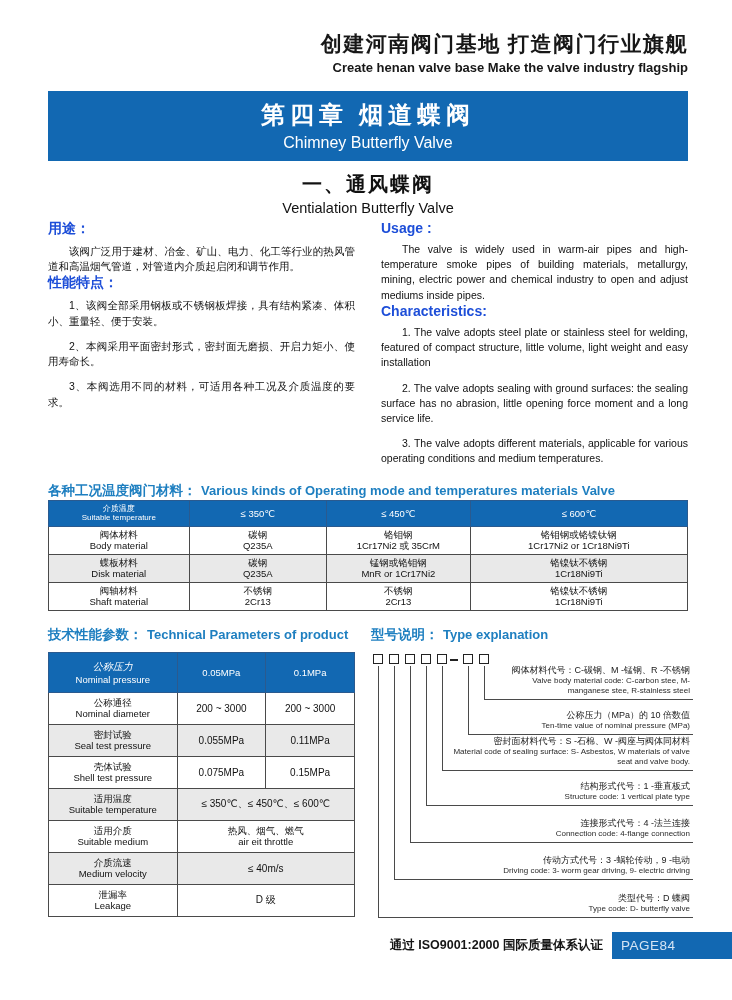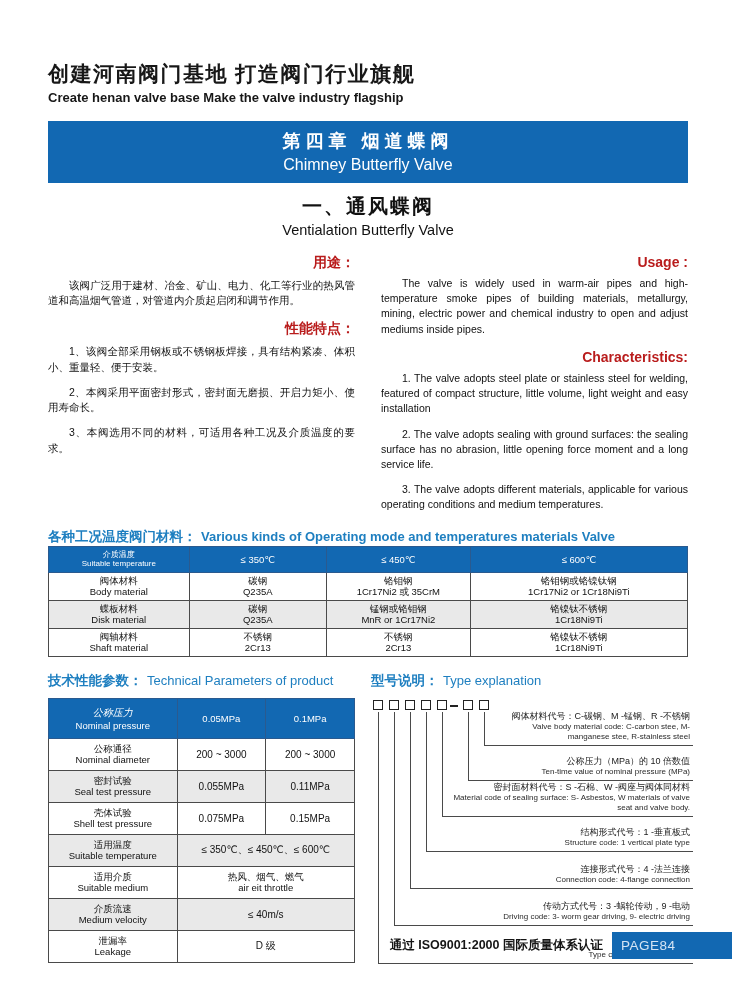--- a/index.html
+++ b/index.html
@@ -4,37 +4,37 @@
 <style>
   * { margin:0; padding:0; box-sizing:border-box; }
   html,body { background:#ffffff; }
   body {
     width:732px; height:1000px; position:relative; overflow:hidden;
     font-family:"Liberation Sans","DejaVu Sans",sans-serif; color:#111;
   }
   .content { margin:0 44px 0 48px; }
 
   
-  .top-header { padding-top:60px; }
+  .top-header { padding-top:30px; text-align:right; }
   .hdr-cn { font-size:21px; font-weight:bold; color:#171717; letter-spacing:1.5px; }
   .hdr-en { font-size:13px; font-weight:bold; color:#171717; margin-top:2px; }
 
   
   .banner { margin-top:16px; background:#1268b2; color:#fff; text-align:center; padding:8px 0 9px; }
-  .banner-cn { font-size:18px; font-weight:bold; letter-spacing:5px; }
+  .banner-cn { font-size:24px; font-weight:bold; letter-spacing:5px;font-family:Liberation Serif, serif; }
   .banner-en { font-size:16px; margin-top:3px; }
 
   
   .section-title { text-align:center; margin-top:10px; }
   .sec-cn { font-size:20px; font-weight:bold; letter-spacing:2px; }
   .sec-en { font-size:14.5px; margin-top:2px; }
 
   
   .two-col { display:grid; grid-template-columns:1fr 1fr; column-gap:26px; margin-top:4px; }
-  .col-heading { color:#b91c1c; font-weight:bold; font-size:14px; margin:12px 0 6px;text-align:right; }
+  .col-heading { color:#1d4ed8; font-weight:bold; font-size:14px; margin:0 0 6px; }
   .para { font-size:10.5px; line-height:1.45; text-align:justify; text-indent:2em; color:#101010; }
   .para + .para { margin-top:10px; }
 
   
   .mat-heading { margin:14px 0 0; }
   .mat-heading-cn { color:#1e7fc0; font-weight:bold; font-size:13.5px; }
   .mat-heading-en { color:#1e7fc0; font-weight:bold; font-size:13px; }
   table { border-collapse:collapse; width:100%; }
   td { border:1px solid #4a4a4a; text-align:center; vertical-align:middle; padding:1px 2px; }
   .mat-table td { height:28px; }
@@ -42,21 +42,21 @@
   .th-sub { font-size:8px; line-height:1.15; }
   .th-col { font-size:9.5px; }
   .cell-cn { font-size:9.5px; line-height:1.2; }
   .cell-en { font-size:9.5px; line-height:1.2; }
   .alt { background:#e9e9e9; }
 
   
   .bottom-grid { display:grid; grid-template-columns:307px 1fr; column-gap:16px; margin-top:10px; }
   .sub-heading { margin:4px 0 8px; }
   .sub-heading-cn { color:#1e7fc0; font-weight:bold; font-size:13.5px; }
-  .sub-heading-en { color:#1e7fc0; font-weight:normal; font-size:13px; }
+  .sub-heading-en { color:#1e7fc0; font-weight:bold; font-size:13px; }
 
   .tech-table td { height:32px; }
   .tech-table .th-row td { background:#1268b2; color:#fff; height:40px; border-color:#2a5a8f; }
   .tech-table .th-label-cn { font-size:10px;font-style:italic; }
   .tech-table .th-label-en { font-size:9.5px; }
   .tech-val { font-size:10px; }
 
   
   .diagram { position:relative; width:322px; height:272px; margin-top:6px; }
   .dg-box { position:absolute; top:2px; width:10px; height:10px; border:1.5px solid #222; background:#fff; }

